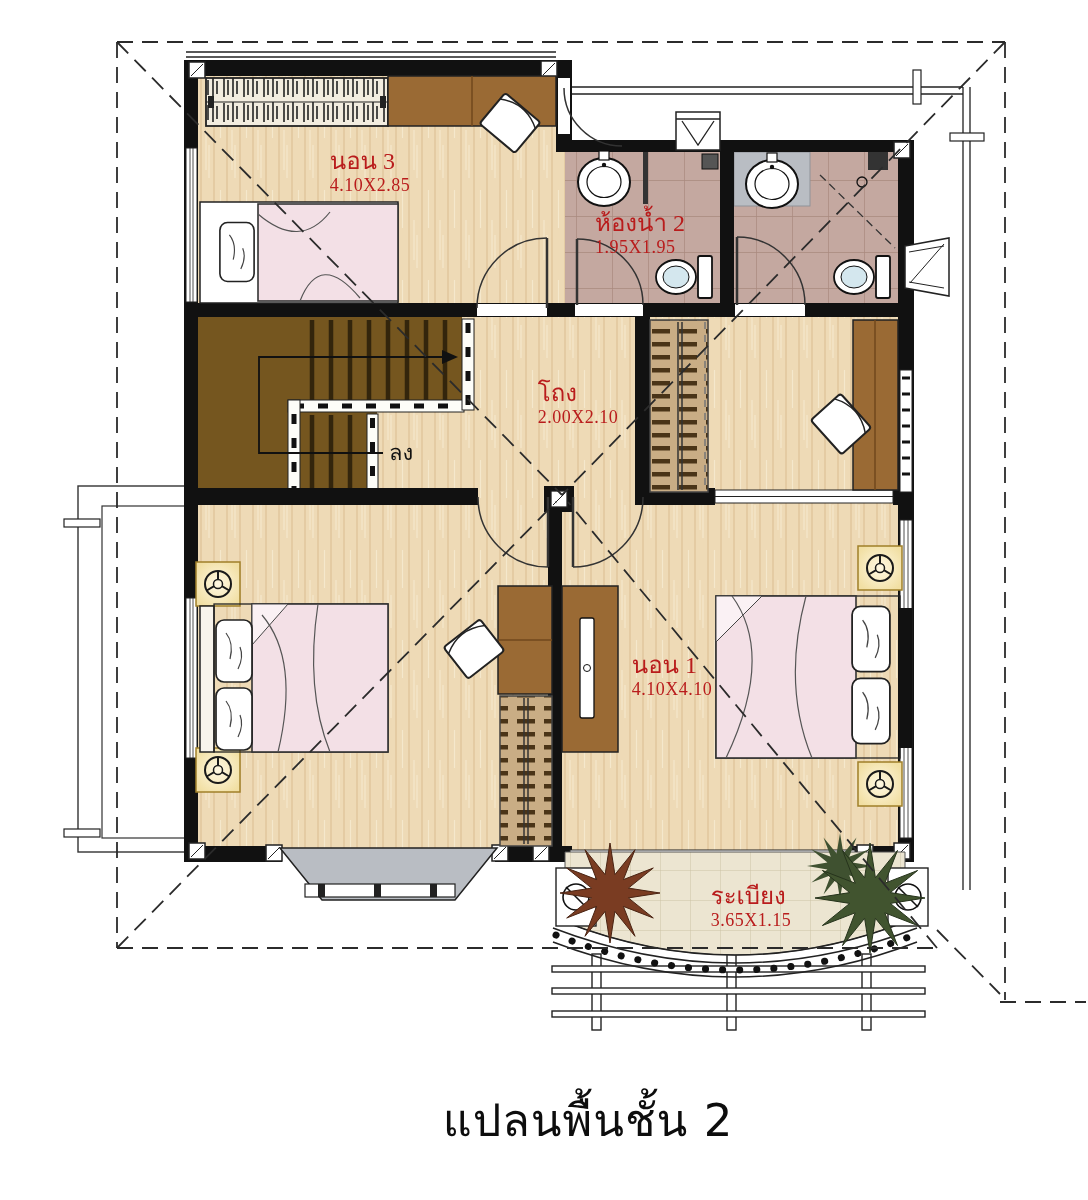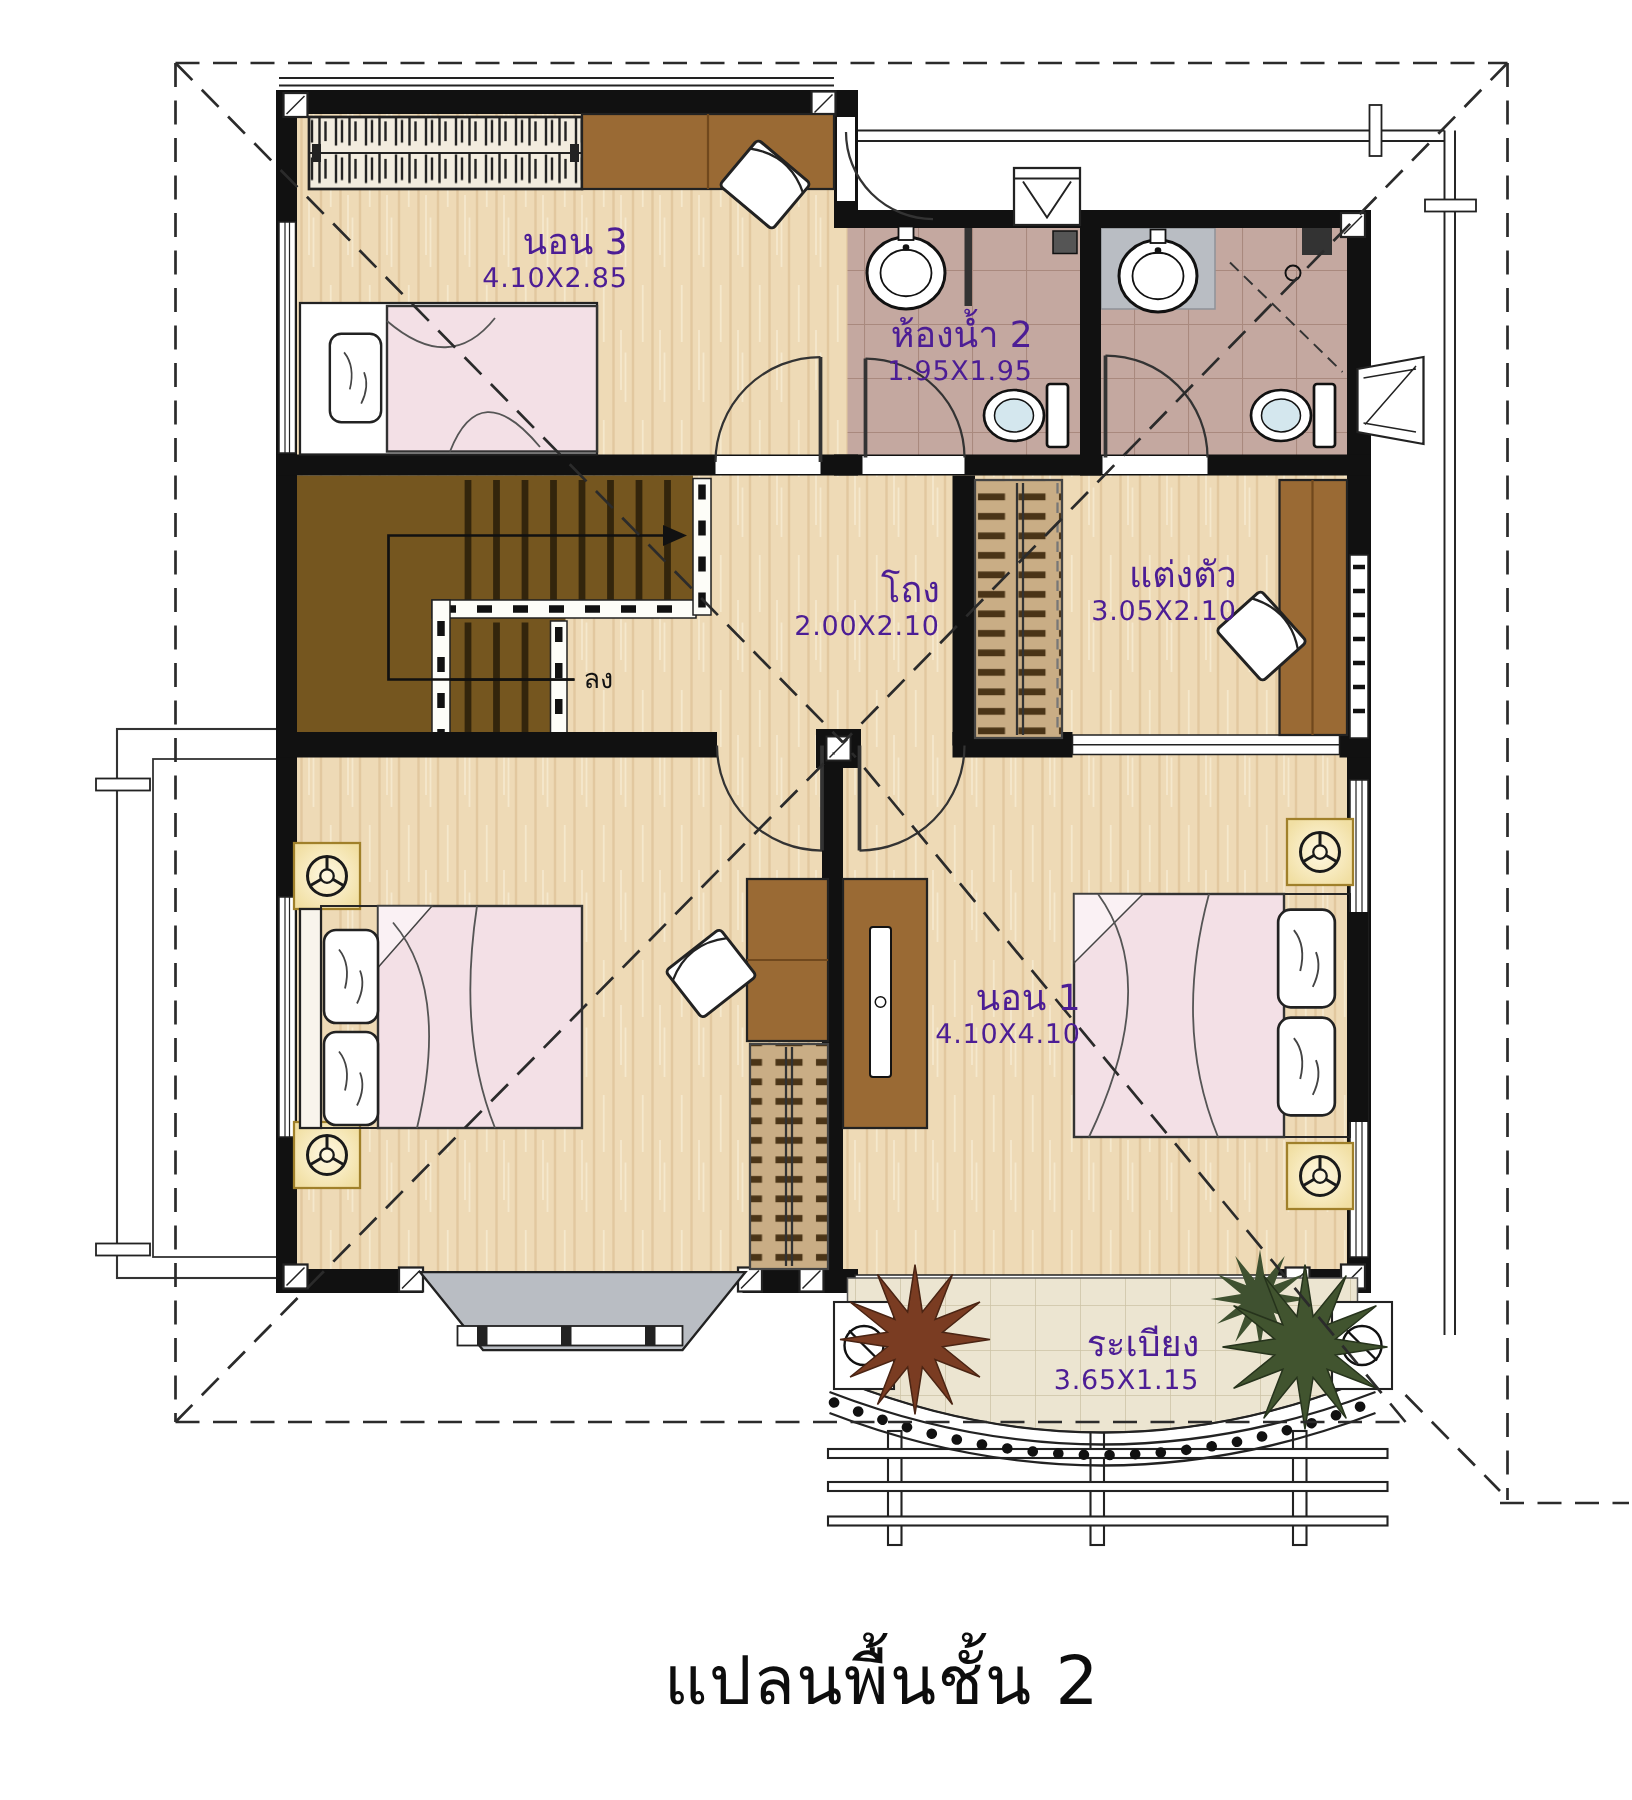--- a/index.html
+++ b/index.html
@@ -1,23 +1,23 @@
 <!DOCTYPE html>
 <html><head>
 <meta charset="utf-8">
 <style>
   html,body{margin:0;padding:0;background:#ffffff;}
   #canvas{position:relative;width:1088px;height:1200px;background:#ffffff;overflow:hidden;
           font-family:"DejaVu Sans", sans-serif;}
   #plan-svg{position:absolute;left:0;top:0;}
-  .room-label{position:absolute;transform:translate(-50%,-50%);text-align:right;
-              color:#4c1d95;line-height:1.18;white-space:nowrap;}
+  .room-label{position:absolute;transform:translate(-50%,-50%);text-align:left;
+              color:#b91c1c;line-height:1.18;white-space:nowrap;font-family:Liberation Serif, serif;}
   .room-label .nm{font-size:24px;}
   .room-label .sz{font-size:18px;letter-spacing:.5px;}
-  .down-label{position:absolute;transform:translate(0,-50%);font-size:18px;color:#111;}
+  .down-label{position:absolute;transform:translate(0,-50%);font-size:22px;color:#111;}
   .plan-title{position:absolute;transform:translate(-50%,-50%);font-size:45px;color:#0d0d0d;
               letter-spacing:1px;white-space:nowrap;}
 </style>
 </head>
 <body>
 
 <div id="canvas">
 
 <svg id="plan-svg" width="1088" height="1200" viewBox="0 0 1088 1200">
   <defs>
@@ -331,24 +331,20 @@
     <div class="sz">4.10X2.85</div>
   </div>
   <div class="room-label" style="left:640px;top:234px;">
     <div class="nm">ห้องน้ำ 2</div>
     <div class="sz">1.95X1.95</div>
   </div>
   <div class="room-label" style="left:578px;top:404px;">
     <div class="nm">โถง</div>
     <div class="sz">2.00X2.10</div>
   </div>
-  <div class="room-label" style="left:776px;top:394px;">
-    <div class="nm">แต่งตัว</div>
-    <div class="sz">3.05X2.10</div>
-  </div>
   <div class="room-label" style="left:672px;top:676px;">
     <div class="nm">นอน 1</div>
     <div class="sz">4.10X4.10</div>
   </div>
   <div class="room-label" style="left:735px;top:907px;margin-left:16px;">
     <div class="nm">ระเบียง</div>
     <div class="sz">3.65X1.15</div>
   </div>
 
   <div class="down-label" style="left:389px;top:452px;">ลง</div>

